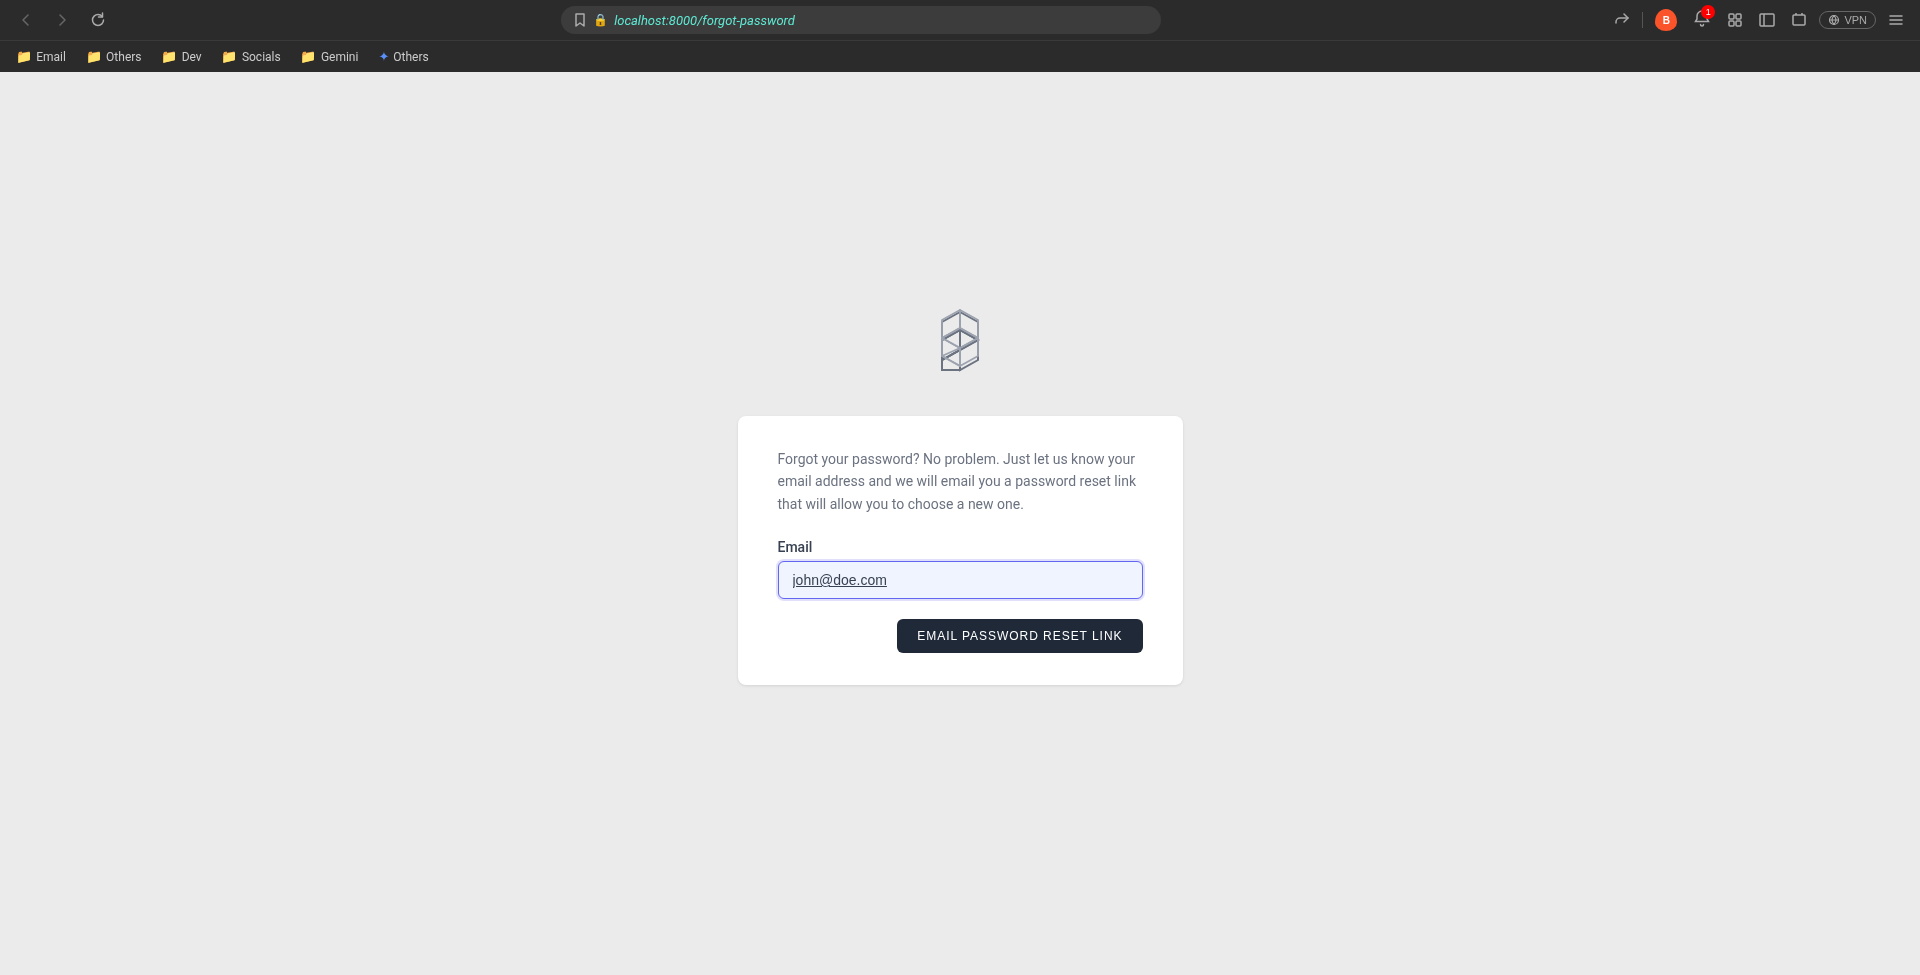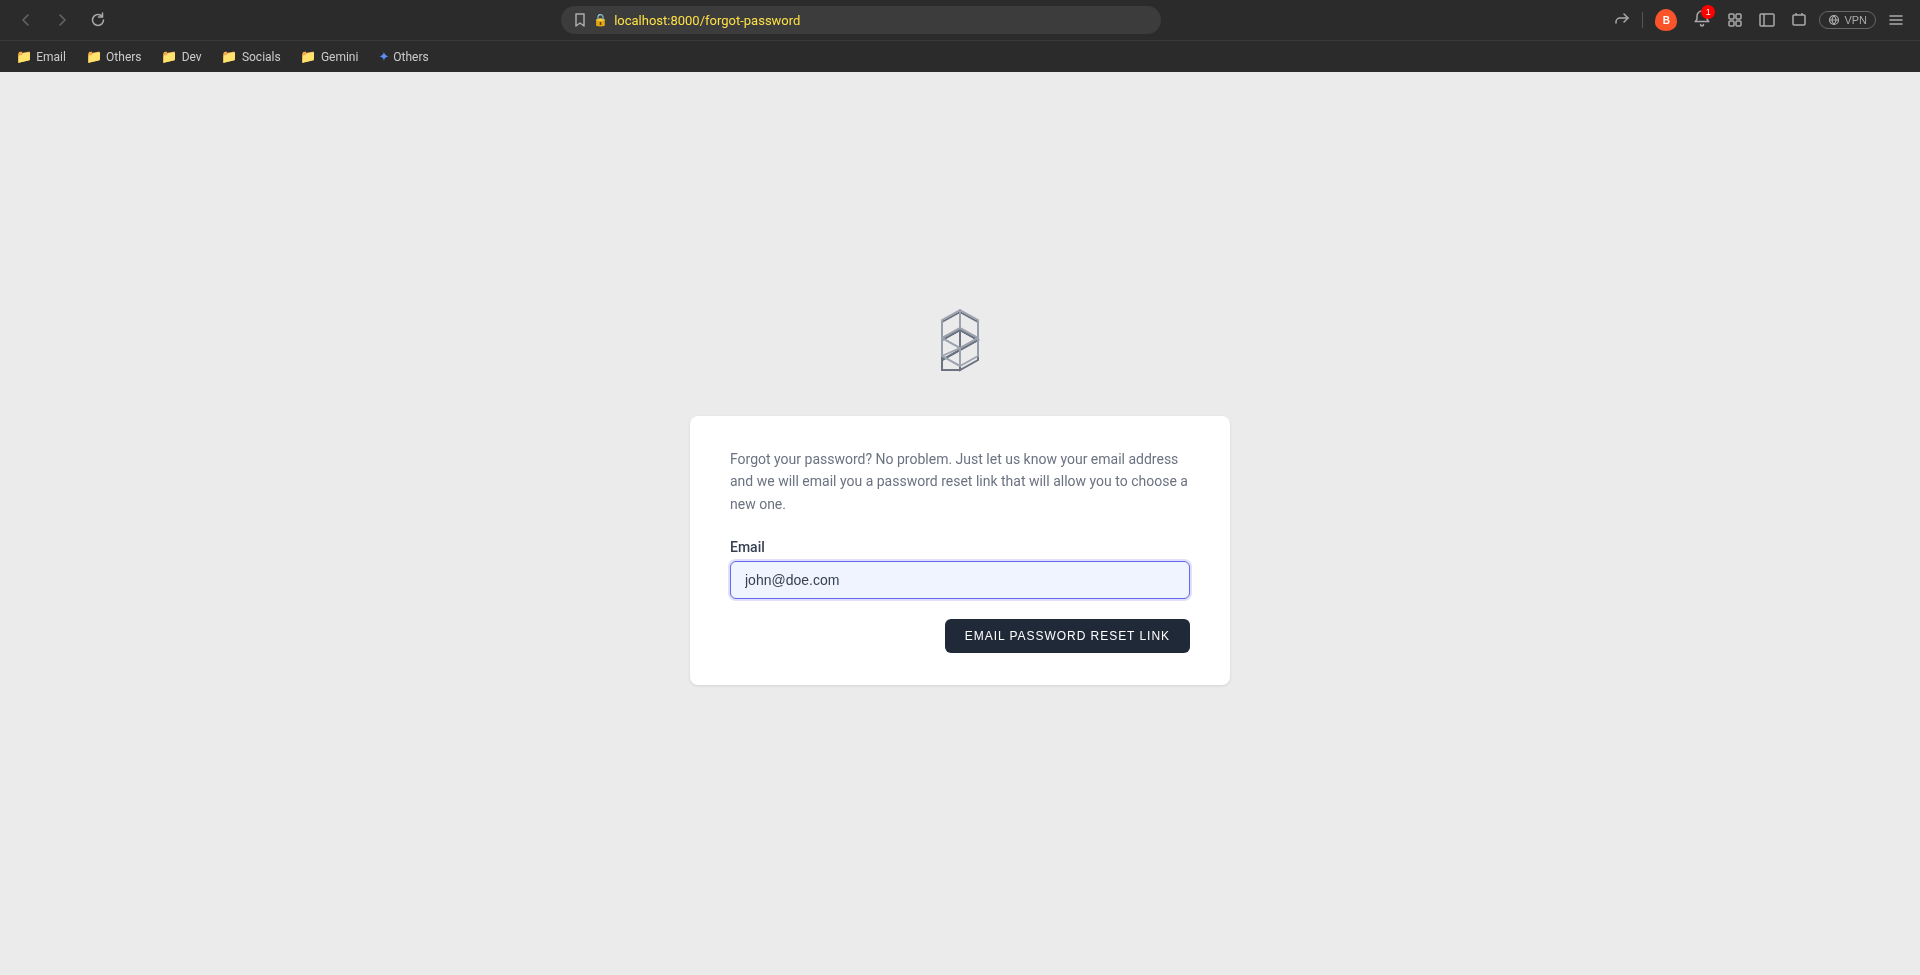--- a/index.html
+++ b/index.html
@@ -53,23 +53,24 @@
       max-width: 600px;
       margin: 0 auto;
     }
 
     .lock-icon {
       color: #888;
       font-size: 12px;
     }
 
     .address-text {
-      color: #fde047;
+      color: #5eead4;
       font-size: 13px;
       flex: 1;
+      font-style: italic;
     }
 
     .browser-actions {
       display: flex;
       align-items: center;
       gap: 8px;
       margin-left: auto;
     }
 
     .browser-action-btn {
@@ -189,21 +190,21 @@
     .laravel-logo svg {
       width: 80px;
       height: 80px;
     }
 
     
     .card {
       background: white;
       border-radius: 8px;
       padding: 32px 40px;
-      width: 540px;
+      width: 445px;
       box-shadow: 0 1px 3px rgba(0,0,0,0.1);
     }
 
     .card-description {
       color: #6b7280;
       font-size: 14px;
       line-height: 1.6;
       margin-bottom: 24px;
     }
 
@@ -223,20 +224,21 @@
       width: 100%;
       padding: 10px 14px;
       border: 1px solid #d1d5db;
       border-radius: 6px;
       font-size: 14px;
       color: #374151;
       background: #f0f4ff;
       outline: none;
       border-color: #6366f1;
       box-shadow: 0 0 0 2px rgba(99,102,241,0.2);
+      text-decoration: underline;
     }
 
     .btn-submit {
       display: block;
       margin-left: auto;
       background: #1f2937;
       color: white;
       border: none;
       border-radius: 6px;
       padding: 10px 20px;

